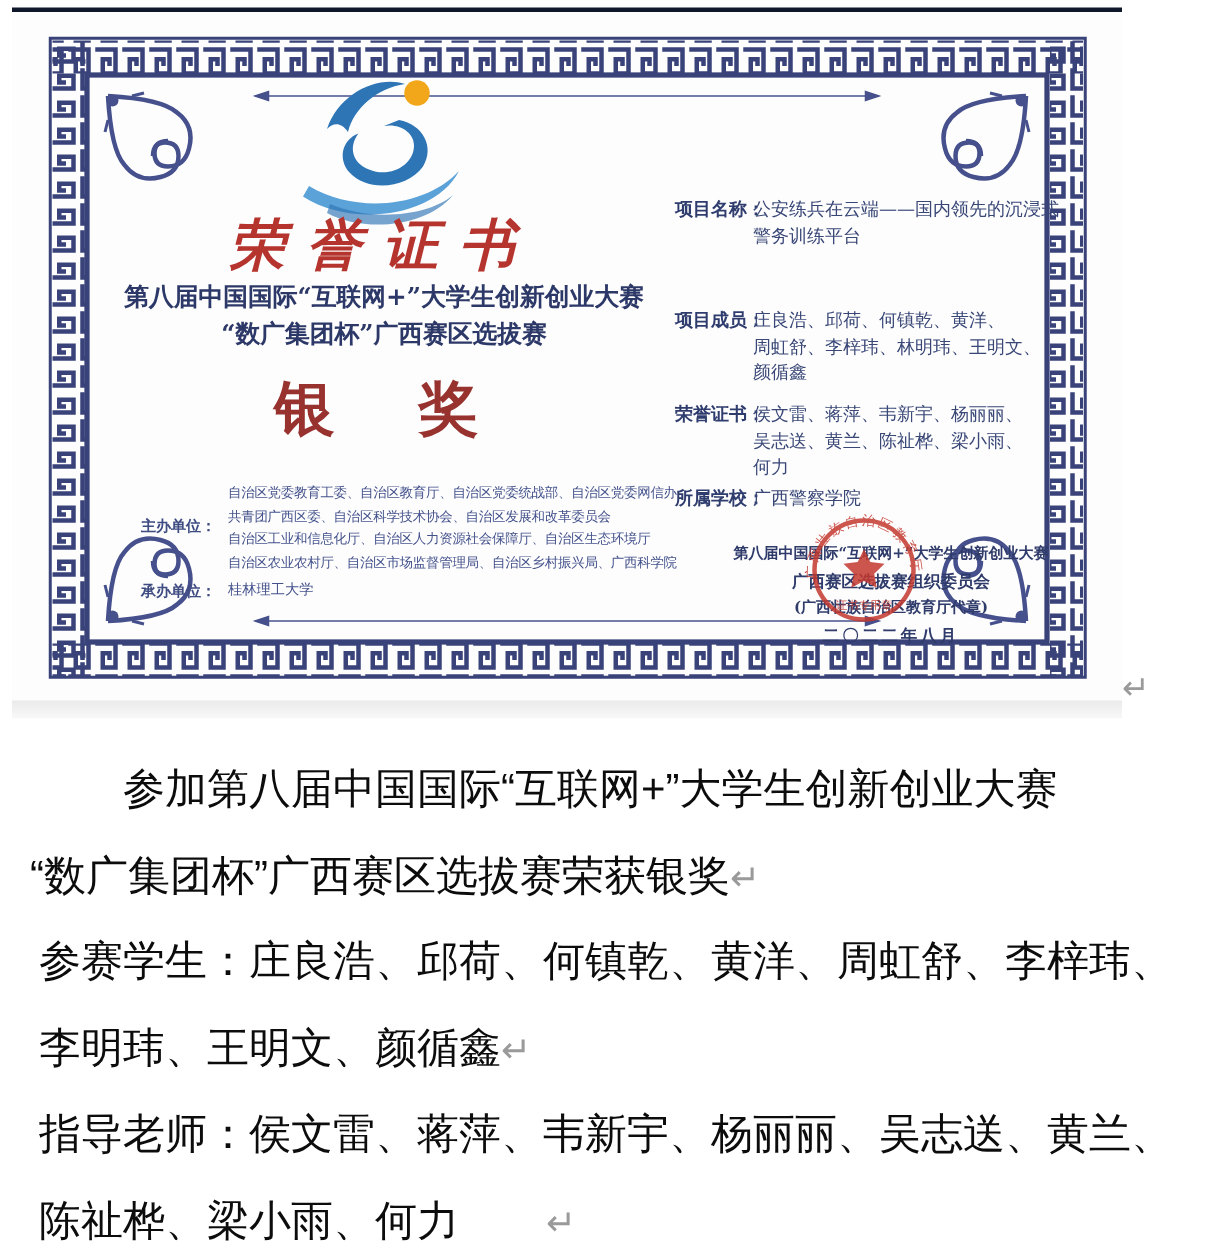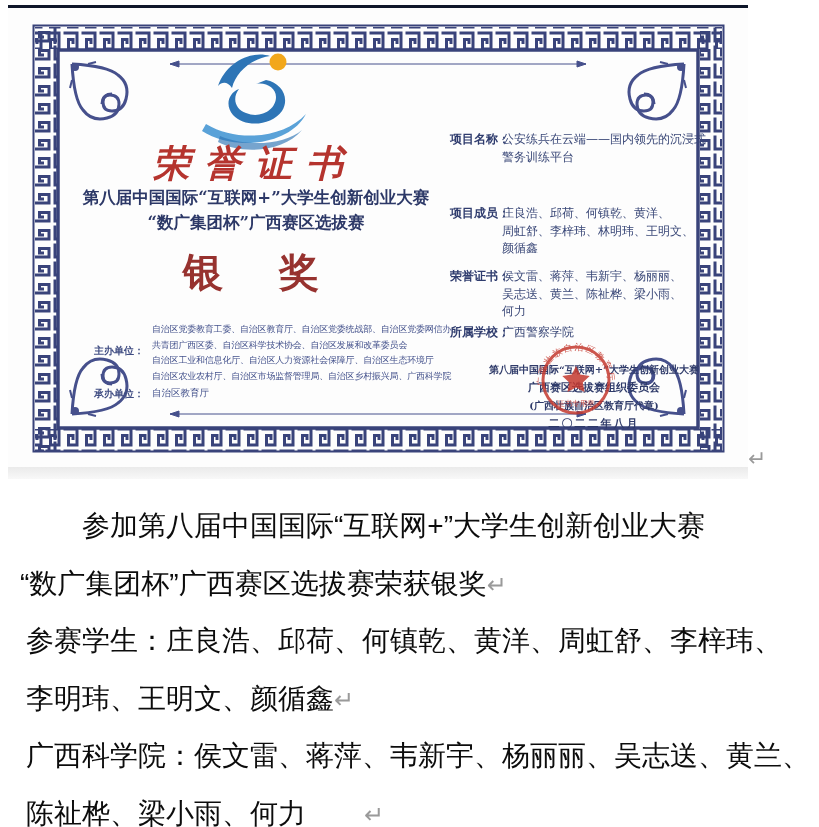--- a/index.html
+++ b/index.html
@@ -121,21 +121,21 @@
     <div class="award">银　奖</div>
 
     <div class="host-label">主办单位：</div>
     <div class="host-lines">
       <div>自治区党委教育工委、自治区教育厅、自治区党委统战部、自治区党委网信办</div>
       <div>共青团广西区委、自治区科学技术协会、自治区发展和改革委员会</div>
       <div>自治区工业和信息化厅、自治区人力资源社会保障厅、自治区生态环境厅</div>
       <div>自治区农业农村厅、自治区市场监督管理局、自治区乡村振兴局、广西科学院</div>
     </div>
     <div class="org-label">承办单位：</div>
-    <div class="org-value">自治区教育厅</div>
+    <div class="org-value">桂林理工大学</div>
 
     <div class="field-label f1">项目名称：</div>
     <div class="field-value f1">
       <div>公安练兵在云端——国内领先的沉浸式</div>
       <div>警务训练平台</div>
     </div>
 
     <div class="field-label f2">项目成员：</div>
     <div class="field-value f2">
       <div>庄良浩、邱荷、何镇乾、黄洋、</div>
@@ -177,16 +177,16 @@
 
   <div class="cert-shadow"></div>
 
   <span class="pmark pm-cert">↵</span>
 
   <div class="body-text">
     <div class="bline indent">参加第八届中国国际“互联网+”大学生创新创业大赛</div>
     <div class="bline hang"><span>“数广集团杯”广西赛区选拔赛荣获银奖</span><span class="pmark">↵</span></div>
     <div class="bline">参赛学生：庄良浩、邱荷、何镇乾、黄洋、周虹舒、李梓玮、</div>
     <div class="bline"><span>李明玮、王明文、颜循鑫</span><span class="pmark">↵</span></div>
-    <div class="bline">广西科学院：侯文雷、蒋萍、韦新宇、杨丽丽、吴志送、黄兰、</div>
+    <div class="bline">指导老师：侯文雷、蒋萍、韦新宇、杨丽丽、吴志送、黄兰、</div>
     <div class="bline"><span>陈祉桦、梁小雨、何力</span><span class="pmark mark-gap">↵</span></div>
   </div>
 </div>
 
 </body></html>

